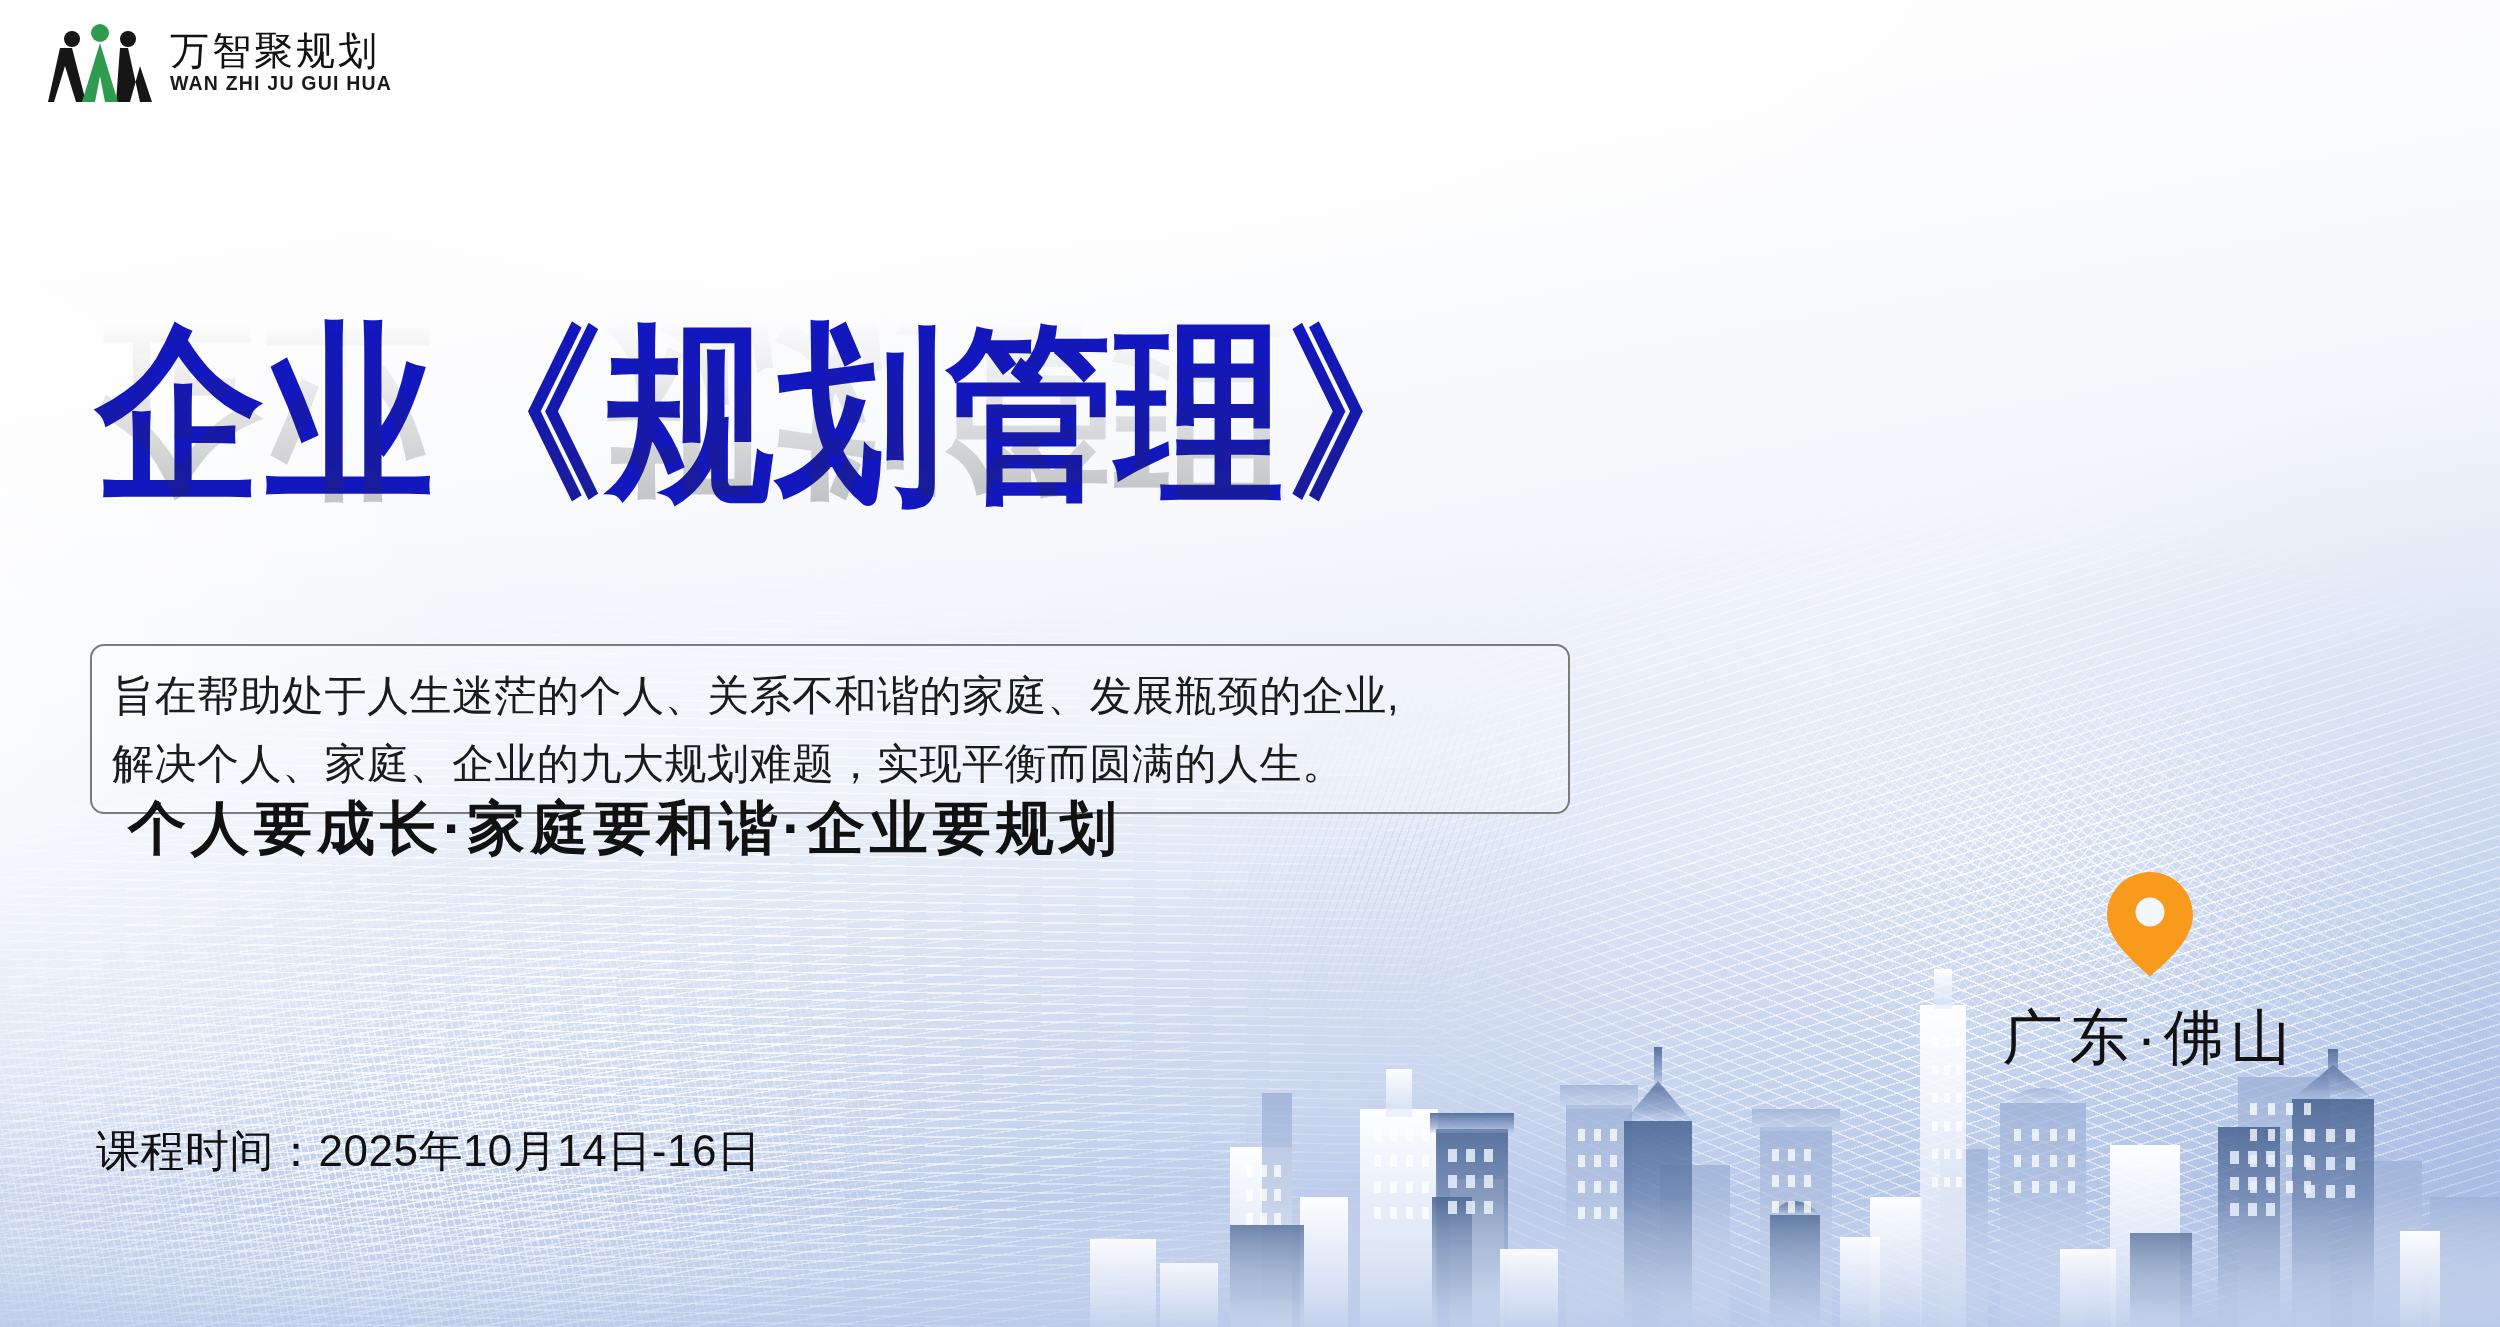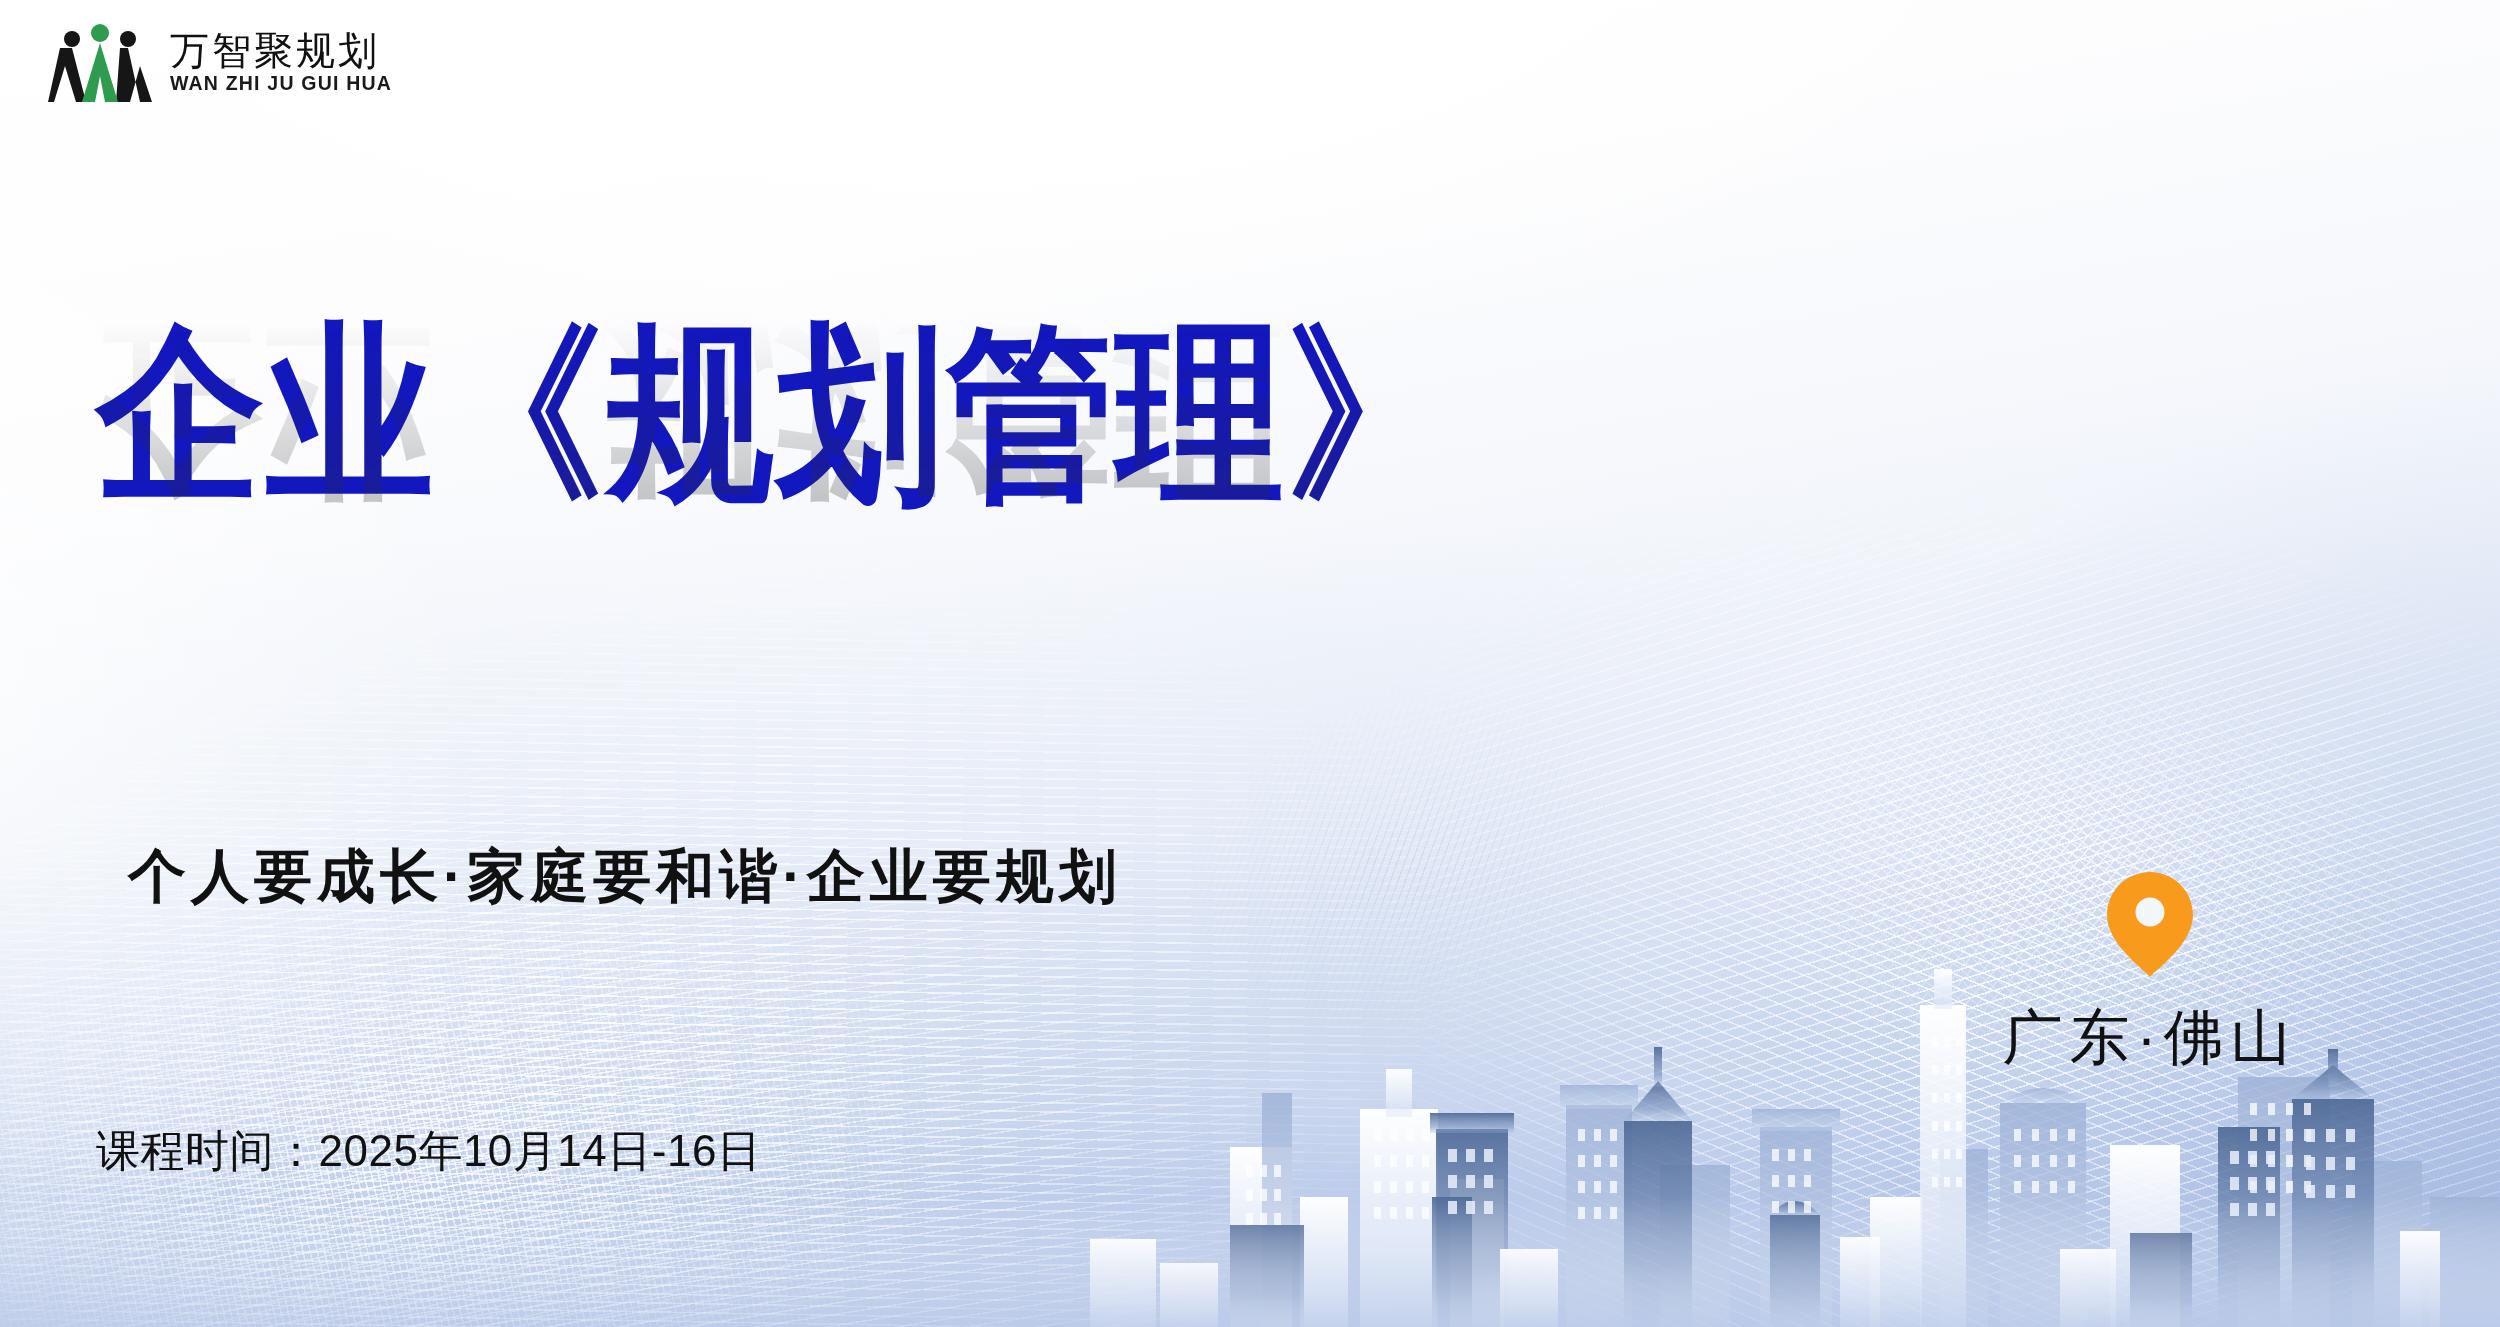--- a/index.html
+++ b/index.html
@@ -181,21 +181,21 @@
   }
   .desc-line {
     font-size:42px; line-height:1.62; color:#1b1b1b; font-weight:400;
     letter-spacing:.5px;
     font-family:"Liberation Sans","DejaVu Sans",sans-serif;
     white-space:nowrap;
   }
 
   
   .tagline {
-    position:absolute; left:128px; top:838px;
+    position:absolute; left:128px; top:790px;
     font-size:58px; font-weight:700; color:#111;
     letter-spacing:5px; white-space:nowrap;
     font-family:"Liberation Sans","DejaVu Sans",sans-serif;
     text-align:right;
   }
 
   
   .meta {
     position:absolute; left:96px; top:1122px;
     display:flex; flex-direction:column; gap:52px;
@@ -473,20 +473,24 @@
       <div class="logo-cn">万智聚规划</div>
       <div class="logo-en">WAN ZHI JU GUI HUA</div>
     </div>
   </div>
 
   <div class="title-wrap">
     <div class="title-main">企业《规划管理》</div>
     <div class="title-reflect">企业《规划管理》</div>
   </div>
 
+  <div class="desc-box">
+    <div class="desc-line">旨在帮助处于人生迷茫的个人、关系不和谐的家庭、发展瓶颈的企业,</div>
+    <div class="desc-line">解决个人、家庭、企业的九大规划难题，实现平衡而圆满的人生。</div>
+  </div>
 
   <div class="tagline">个人要成长·家庭要和谐·企业要规划</div>
 
   <div class="meta">
     <div class="meta-line">课程时间：2025年10月14日-16日</div>
   </div>
 
   <div class="loc">
     <svg class="loc-pin" viewBox="0 0 86 104" xmlns="http://www.w3.org/2000/svg">
       <path d="M43 0 C19.3 0 0 19.3 0 43 c0 28 34 52 41 60 a2.6 2.6 0 0 0 4 0 C52 95 86 71 86 43 86 19.3 66.7 0 43 0 Z" fill="#F89B1C"></path>

